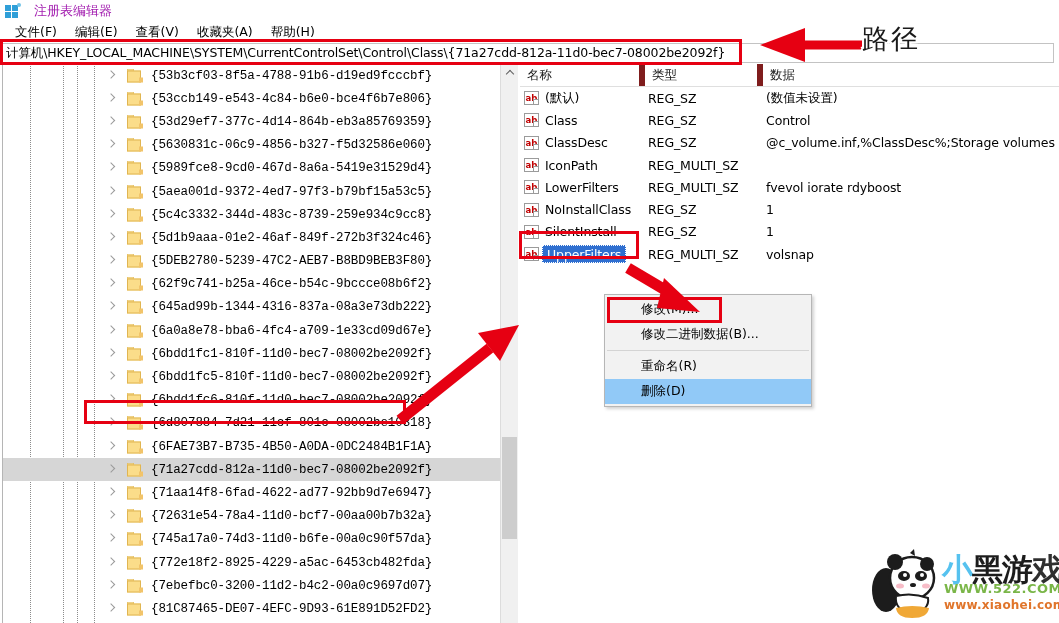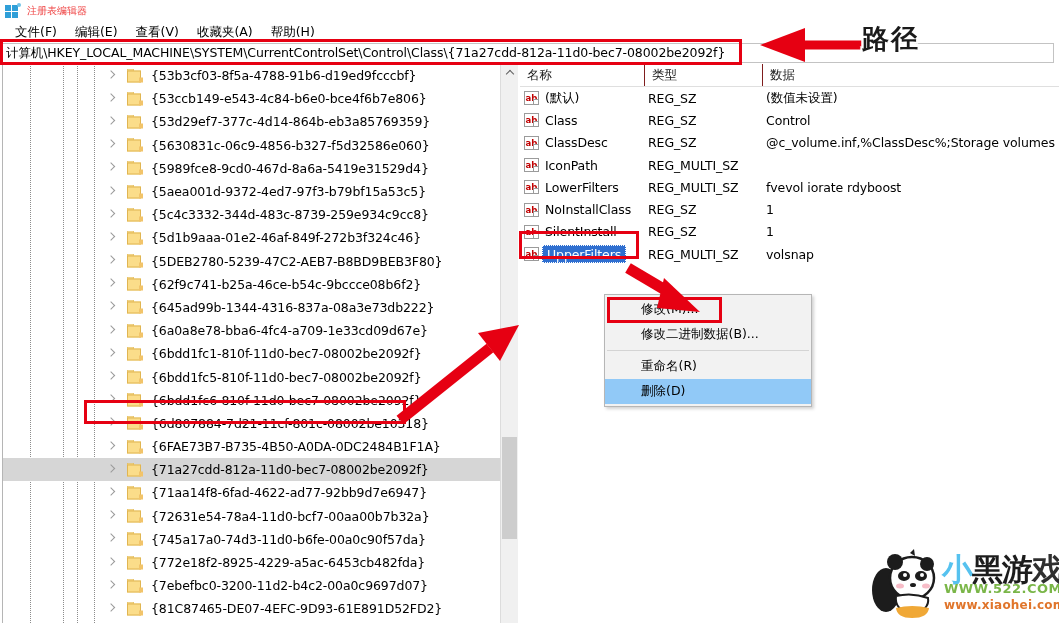--- a/index.html
+++ b/index.html
@@ -29,21 +29,21 @@
   }
   .app-icon .blk {
     position: absolute; background: #2f9fd8;
   }
   .app-icon .b1 { left:0; top:2px; width:6px; height:6px; }
   .app-icon .b2 { left:7px; top:2px; width:6px; height:6px; }
   .app-icon .b3 { left:0; top:9px; width:6px; height:6px; }
   .app-icon .b4 { left:7px; top:9px; width:6px; height:6px; }
   .app-icon .dot { left:12px; top:0px; width:4px; height:4px; background:#6fc3e8; border-radius:50%;}
   .title-text {
-    font-size: 10px; color: #ef4444; white-space: nowrap;
+    font-size: 13px; color: #a21caf; white-space: nowrap; margin-left: 7px;
   }
 
   
   .menubar {
     position: absolute; left: 0; top: 22px; width: 1059px; height: 20px;
     display: flex; align-items: center;
     background: #ffffff;
     padding-left: 6px;
   }
   .menu-item {
@@ -80,20 +80,21 @@
   .tree-rows {
     position: absolute; left: 0; top: 0; width: 498px;
   }
   .tree-row {
     position: relative;
     height: 23.2px;
     display: flex; align-items: center;
     white-space: nowrap;
     padding-left: 100px;
     box-sizing: border-box;
+    font-family: Liberation Mono, monospace;
   }
   .tree-row.selected { background: #d6d6d6; }
   .chevron {
     position: absolute; left: 104px; top: 50%;
     transform: translateY(-50%);
     width: 9px; height: 11px;
     flex: 0 0 auto;
   }
   .chevron::before {
     content: "";
@@ -179,21 +180,21 @@
     height: 22px;
     background: #ffffff;
     border-bottom: 1px solid #dfdfdf;
   }
   .col-head {
     position: absolute; top: 0; height: 22px;
     display: flex; align-items: center;
     font-size: 12.5px; color: #1a1a1a;
     padding-left: 7px;
     box-sizing: border-box;
-    border-right: 1px solid #7f1d1d;
+    border-right: 6px solid #7f1d1d;
   }
   .col-name { left: 0; width: 125px; }
   .col-type { left: 125px; width: 118px; }
   .col-data { left: 243px; width: 296px; border-right: none; }
 
   .list-rows { position: relative; }
   .list-row {
     position: relative; height: 22.3px;
     display: flex; align-items: center;
   }
@@ -275,21 +276,21 @@
     box-sizing: border-box;
     pointer-events: none;
   }
   .ann-addr { left: 0px; top: 39px; width: 742px; height: 26px; }
   .ann-tree { left: 84px; top: 400px; width: 322px; height: 24px; }
   .ann-upper { left: 519px; top: 231px; width: 120px; height: 28px; }
   .ann-del { left: 607px; top: 297px; width: 115px; height: 26px; }
 
   .ann-text {
     position: absolute;
-    font-size: 27px; font-weight: bold;
+    font-size: 27px; font-weight: normal;
     color: #1a1a1a;
     font-family: "DejaVu Sans", "Liberation Sans", sans-serif;
     text-shadow:
       -2px -2px 0 #fff, 2px -2px 0 #fff,
       -2px 2px 0 #fff, 2px 2px 0 #fff,
        0 -2px 0 #fff, 0 2px 0 #fff,
       -2px 0 0 #fff, 2px 0 0 #fff;
     letter-spacing: 2px;
   }
   .ann-text-path { left: 862px; top: 21px; }

